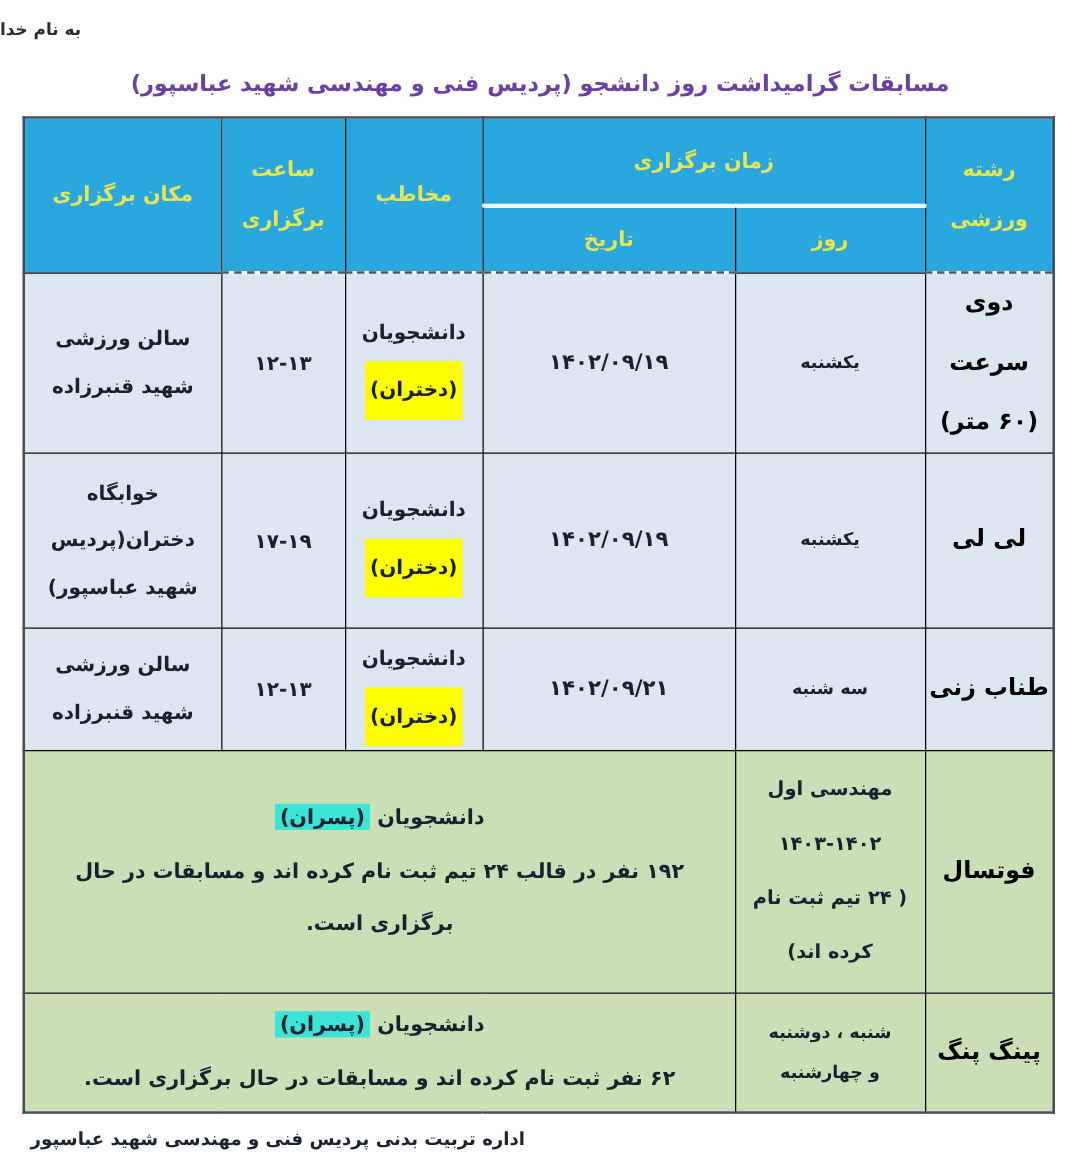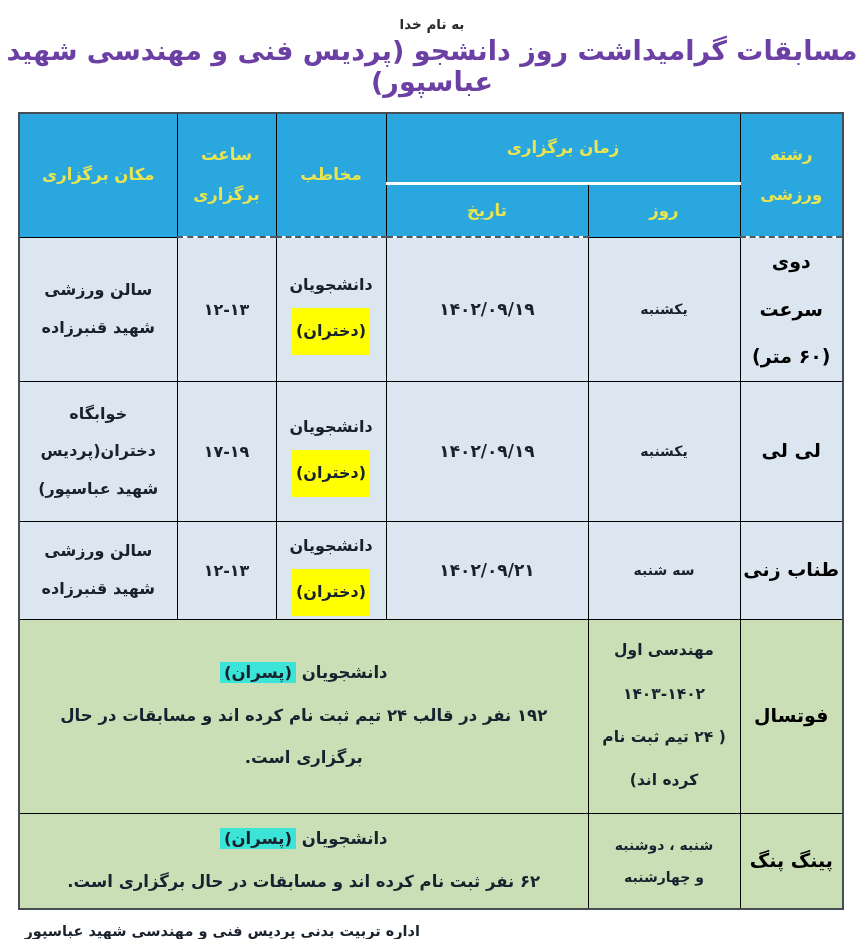--- a/index.html
+++ b/index.html
@@ -6,30 +6,30 @@
     margin: 0;
     padding: 0;
     width: 864px;
     height: 939px;
     background: #ffffff;
     font-family: "DejaVu Sans", sans-serif;
     overflow: hidden;
   }
   .bismillah {
     padding-top: 16px;
-    text-align: center;
+    text-align: left;
     font-size: 13.5px;
     font-weight: 600;
     color: #2b2b2b;
     direction: rtl;
   }
   .main-title {
-    margin-top: 3px;
+    margin-top: 25px;
     text-align: center;
-    font-size: 27px;
+    font-size: 18px;
     font-weight: bold;
     color: #6B3FA3;
     direction: rtl;
   }
   .table-wrap {
     margin: 15px 20px 0 20px;
     direction: rtl;
   }
   table {
     width: 824px;

